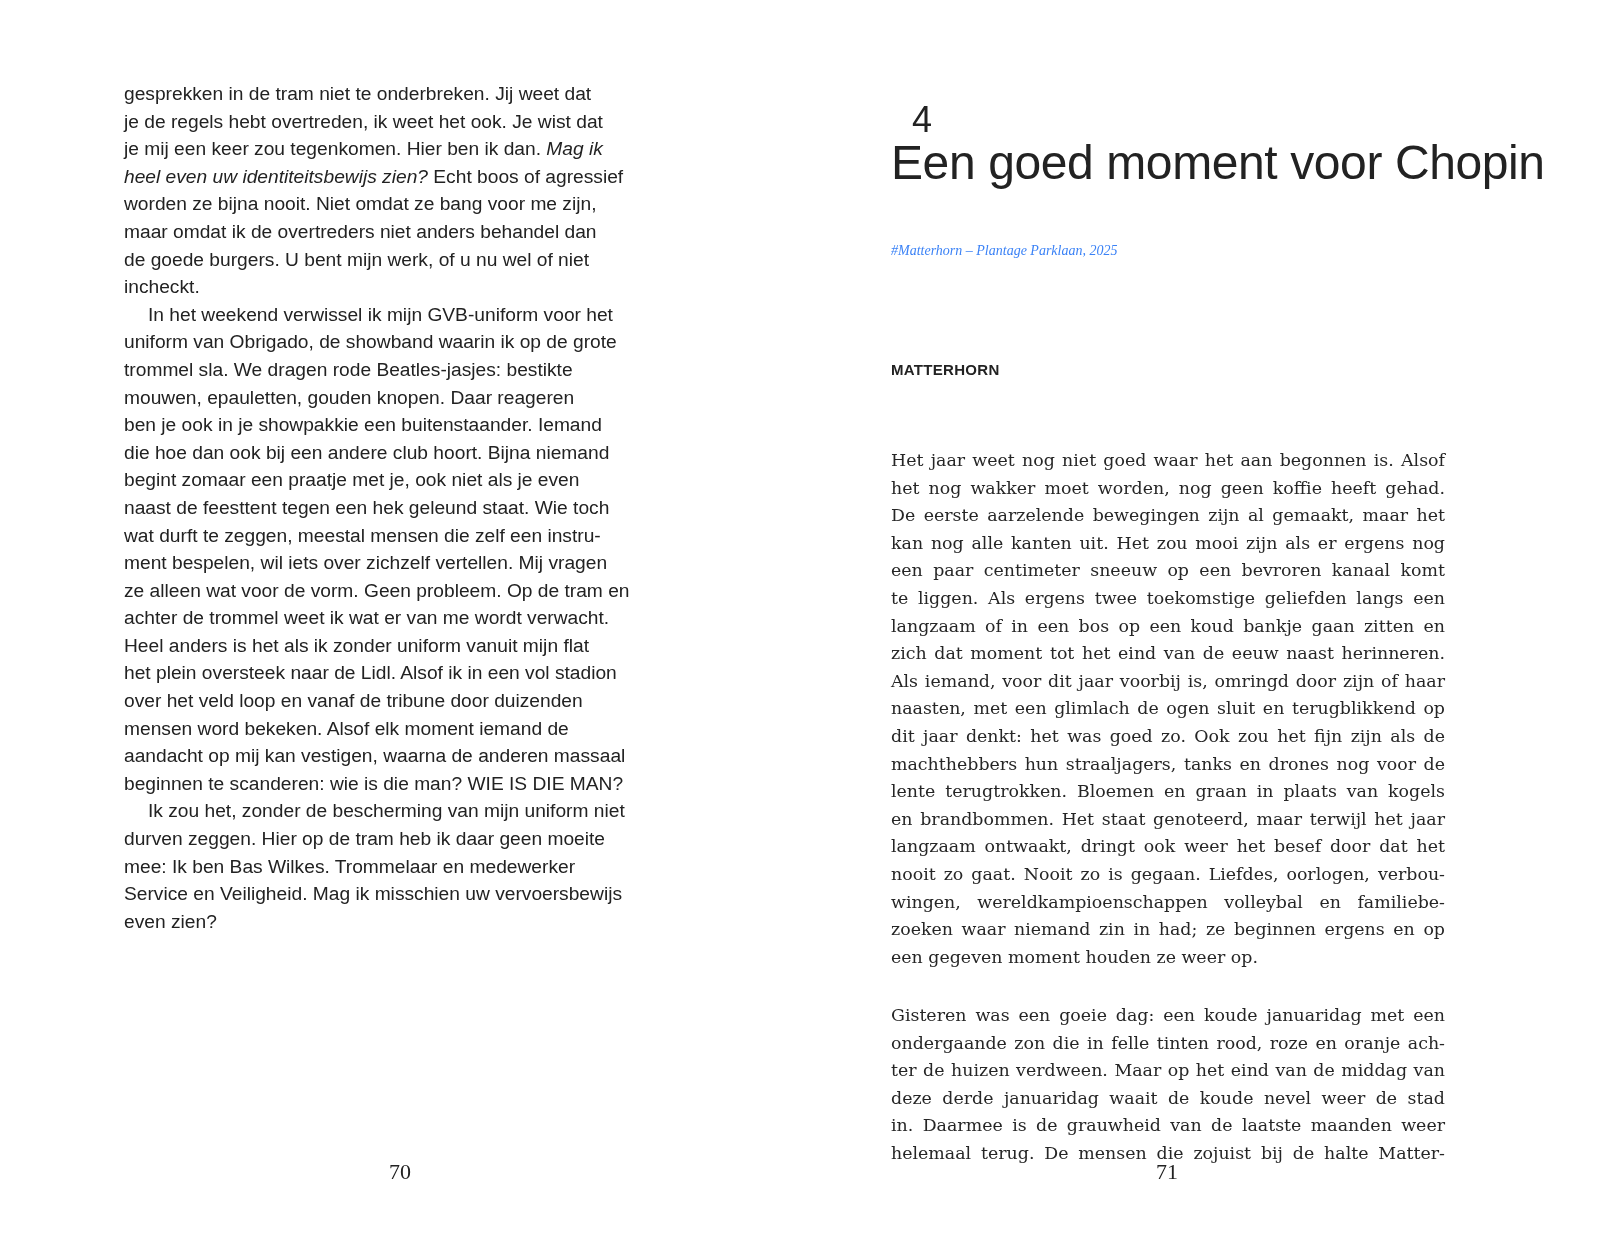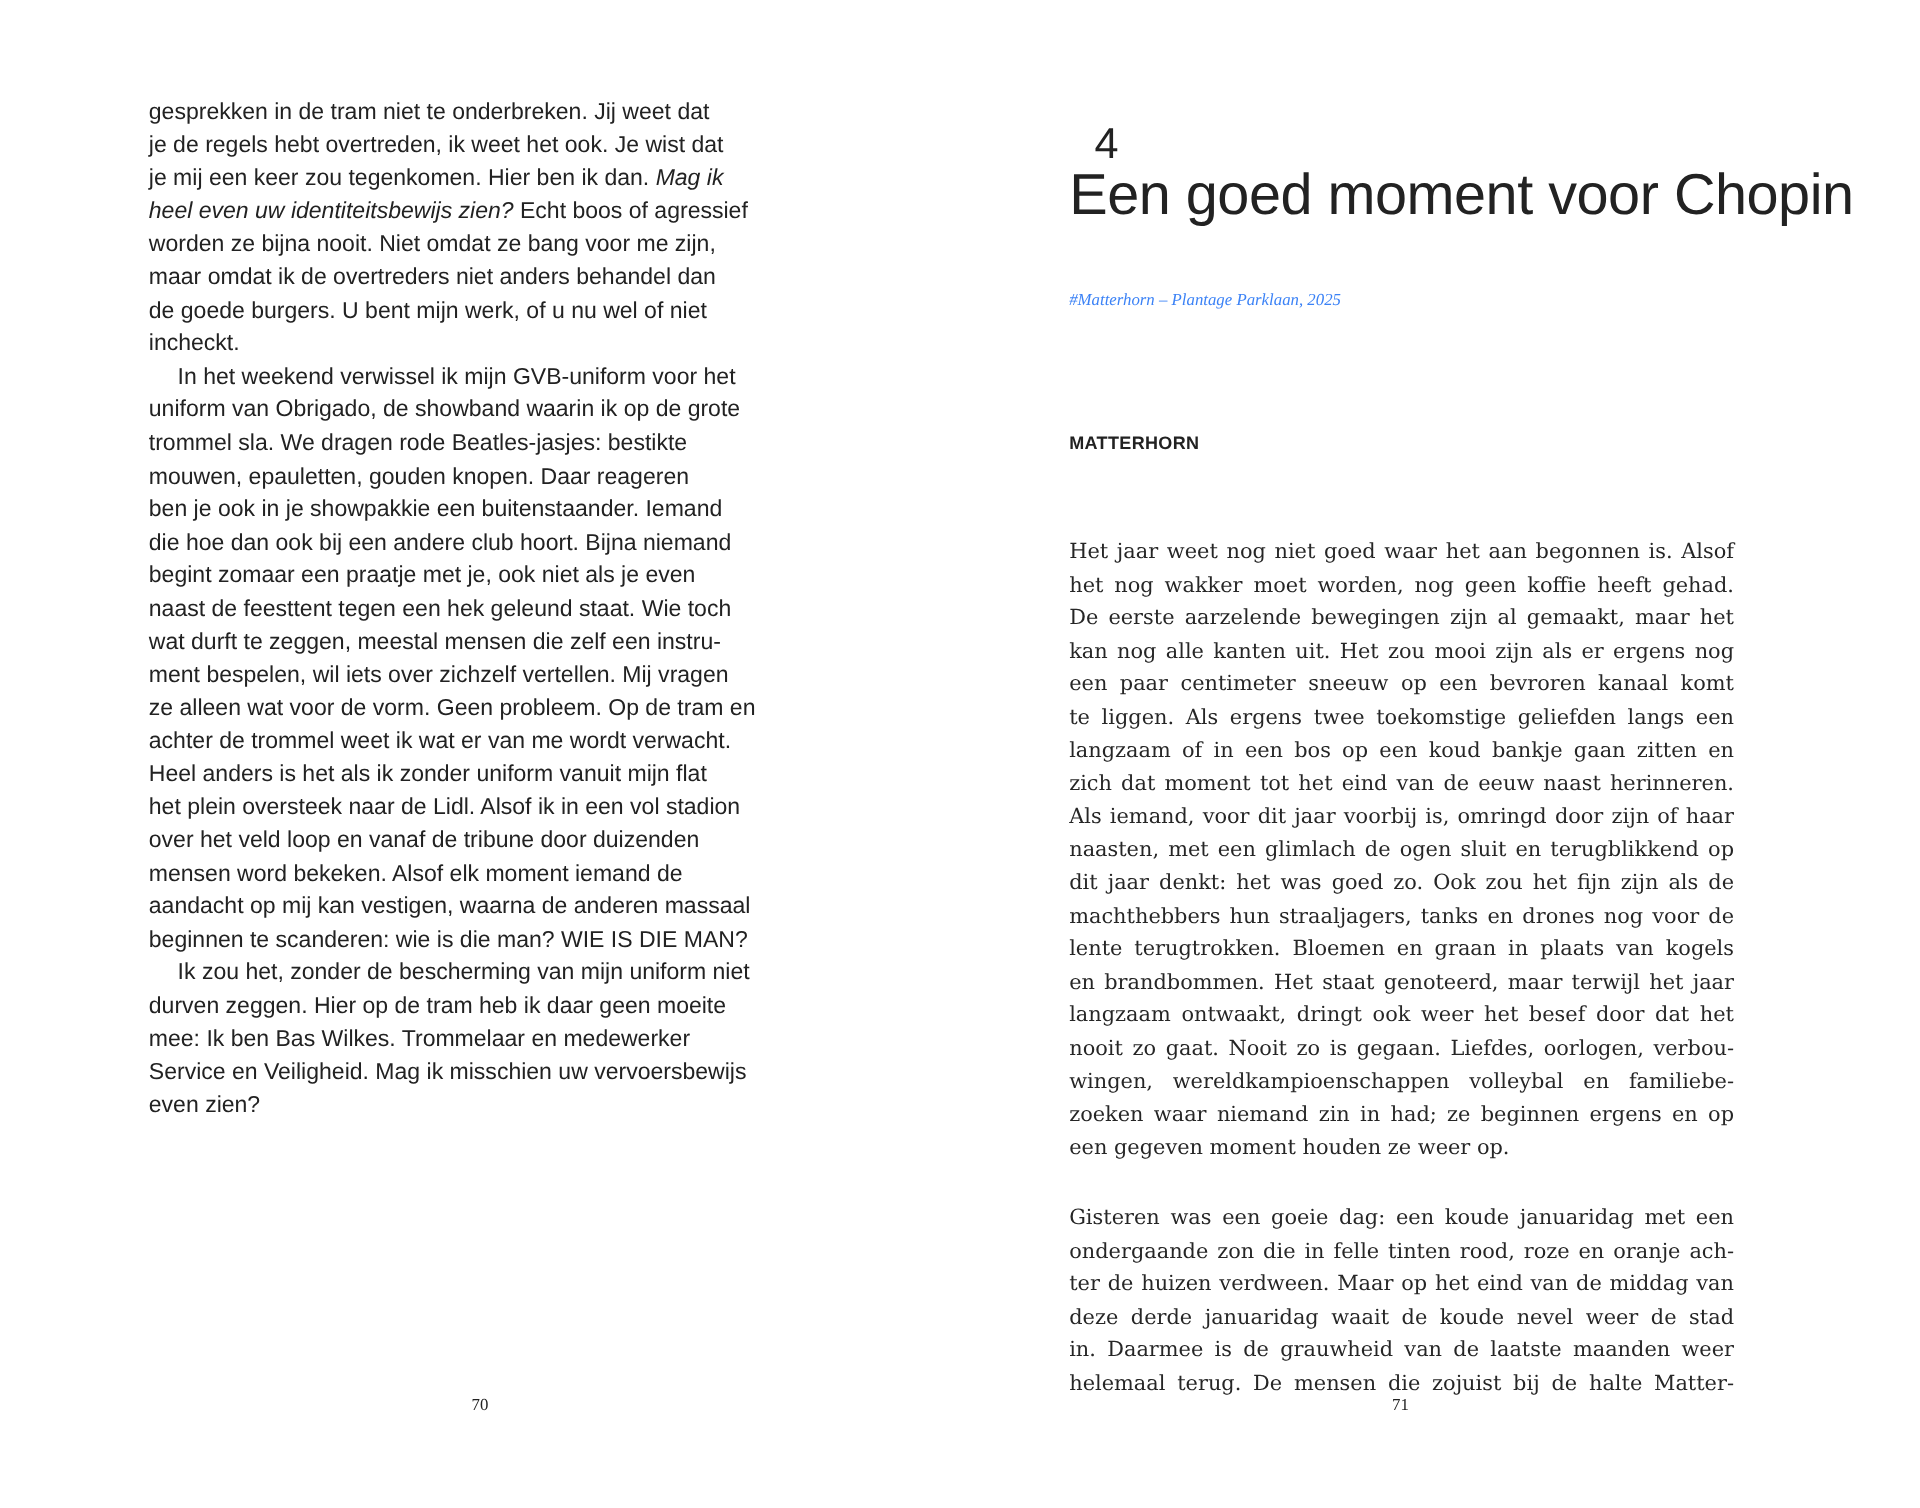--- a/index.html
+++ b/index.html
@@ -105,21 +105,21 @@
     .right-body .line.last {
       text-align-last: left;
     }
     .para1 { top: 410px; }
     .para2 { top: 965px; }
 
     .page-number {
       position: absolute;
       top: 1160px;
       font-family: "Liberation Serif", serif;
-      font-size: 14px;
+      font-size: 22px;
       line-height: 24px;
       color: #222;
       width: 60px;
       text-align: center;
     }
     .page-left .page-number { left: 370px; }
     .page-right .page-number { left: 337px; }
   </style>
 </head>
 <body>

